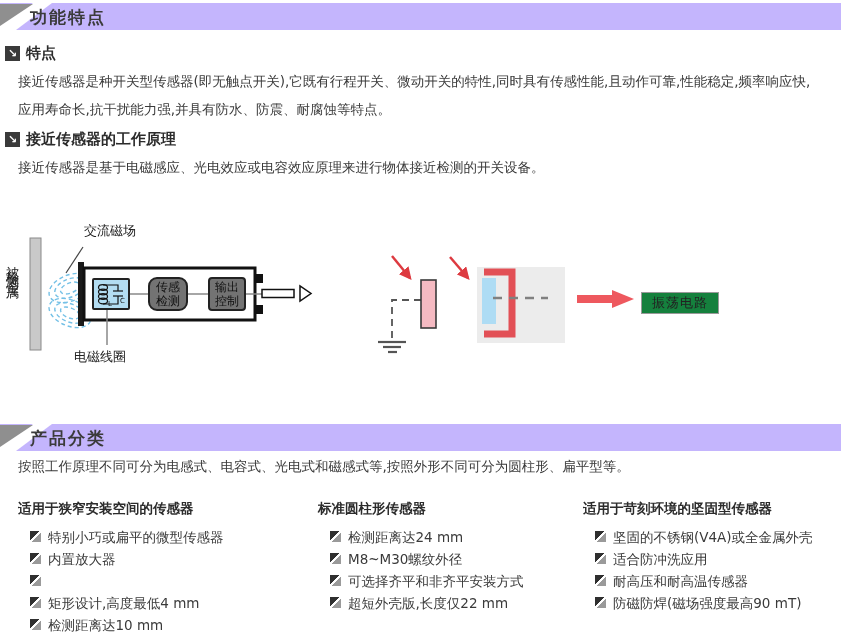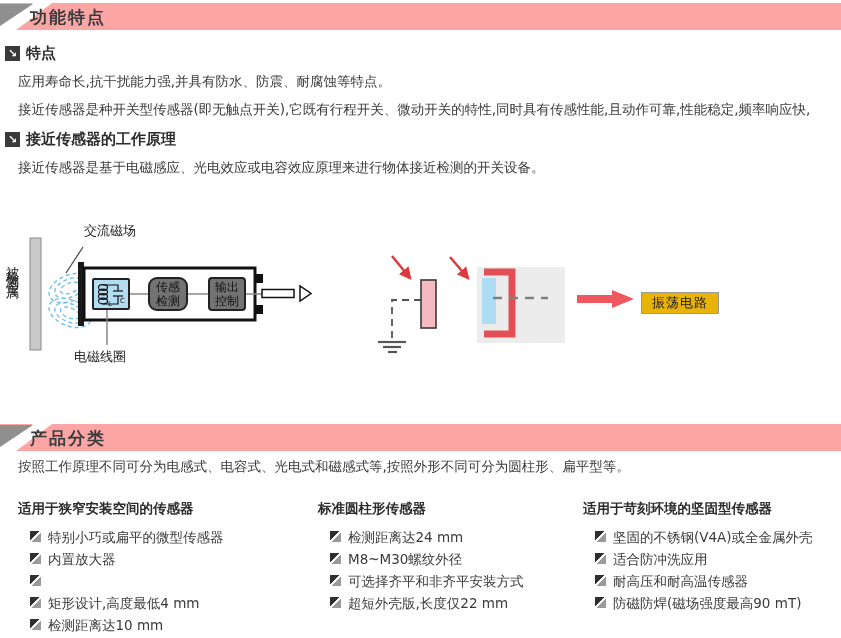--- a/index.html
+++ b/index.html
@@ -7,21 +7,21 @@
   body {
     position:relative;
     width:841px; height:638px;
     overflow:hidden;
     font-family:"DejaVu Sans", sans-serif;
     color:#3a3a3a;
   }
   
   .bar {
     position:absolute; left:0; right:0; height:27px;
-    background:#fca5a5;
+    background:#c4b5fd;
   }
   .bar-deco { position:absolute; left:0; top:0; }
   .bar-title {
     position:absolute; left:30px; top:50%; transform:translateY(-50%);
     font-size:17px; font-weight:bold; color:#3b3b3b; letter-spacing:2px;
     white-space:nowrap;
   }
   
   .subhead { position:absolute; display:flex; align-items:center; gap:6px; }
   .subicon {
@@ -47,21 +47,21 @@
     font-size:12px; line-height:14px; color:#111; font-weight:500;
   }
   .dbox.rounded { border-radius:9px; }
   .dbox.square  { border-radius:4px; }
   .lcbox {
     position:absolute; left:92px; top:68px; width:38px; height:32px;
     background:#b3ddf2; border:2px solid #222; border-radius:2px;
   }
   .oscbox {
     position:absolute; left:641px; top:82px; width:78px; height:22px;
-    background:#eab308; border:1px solid #999;
+    background:#15803d; border:1px solid #999;
     font-size:13px; line-height:20px; text-align:center; color:#222;
     letter-spacing:1px;
   }
   
   .col { position:absolute; top:500px; }
   .col-title { font-size:13.5px; font-weight:bold; color:#2c2c2c; white-space:nowrap; }
   .col ul { list-style:none; margin-top:11px; }
   .col li {
     display:flex; align-items:flex-start; gap:7px;
     margin-bottom:6px; height:16px; line-height:16px;
@@ -81,22 +81,22 @@
     <polygon points="0,1 33,1 0,23" fill="#8f8f8f"></polygon>
   </svg>
   <span class="bar-title">功能特点</span>
 </div>
 
 <div class="subhead" style="left:5px; top:44px">
   <span class="subicon">↘</span>
   <span class="subtitle">特点</span>
 </div>
 <div class="para two-line" style="top:67px">
+  <div>接近传感器是种开关型传感器(即无触点开关),它既有行程开关、微动开关的特性,同时具有传感性能,且动作可靠,性能稳定,频率响应快,</div>
   <div>应用寿命长,抗干扰能力强,并具有防水、防震、耐腐蚀等特点。</div>
-  <div>接近传感器是种开关型传感器(即无触点开关),它既有行程开关、微动开关的特性,同时具有传感性能,且动作可靠,性能稳定,频率响应快,</div>
 </div>
 
 <div class="subhead" style="left:5px; top:130px">
   <span class="subicon">↘</span>
   <span class="subtitle">接近传感器的工作原理</span>
 </div>
 <div class="para" style="top:159px">接近传感器是基于电磁感应、光电效应或电容效应原理来进行物体接近检测的开关设备。</div>
 
 <div id="diagram">
   <svg class="base" width="841" height="200" viewBox="0 0 841 200">

